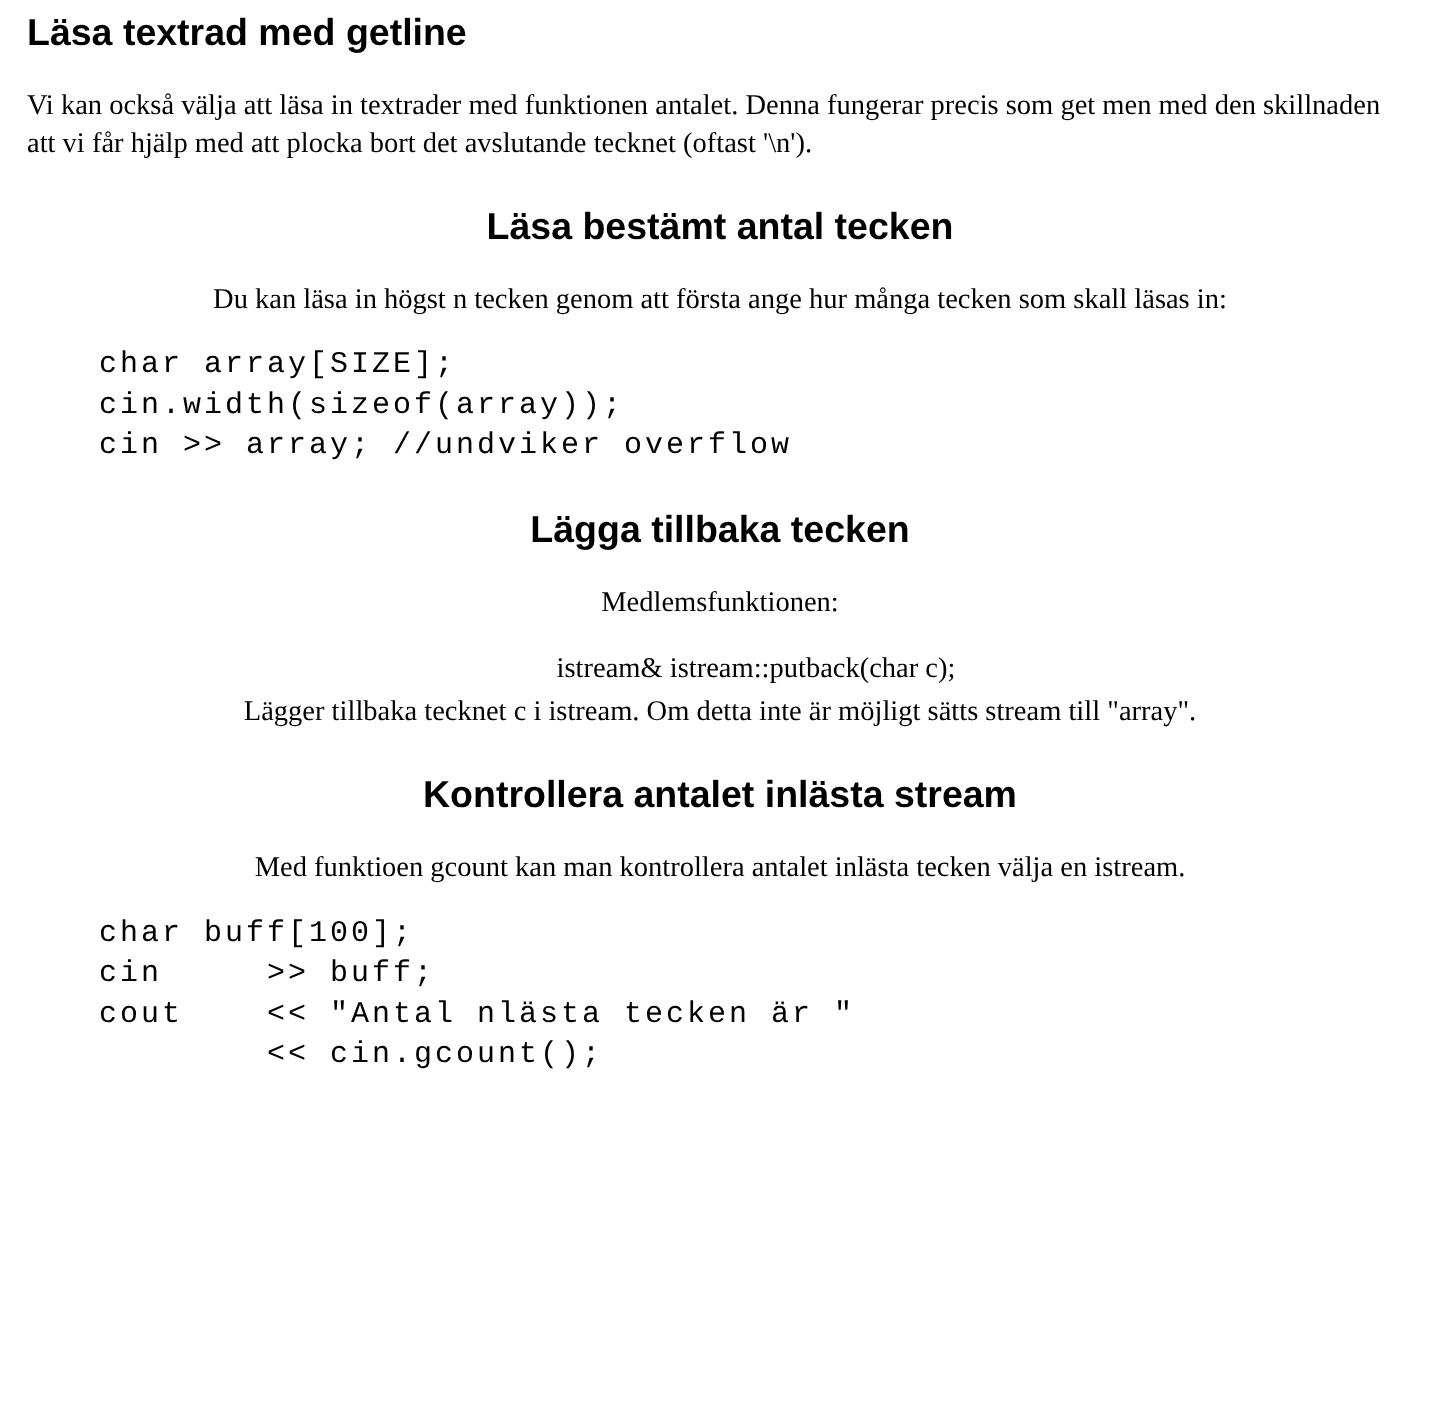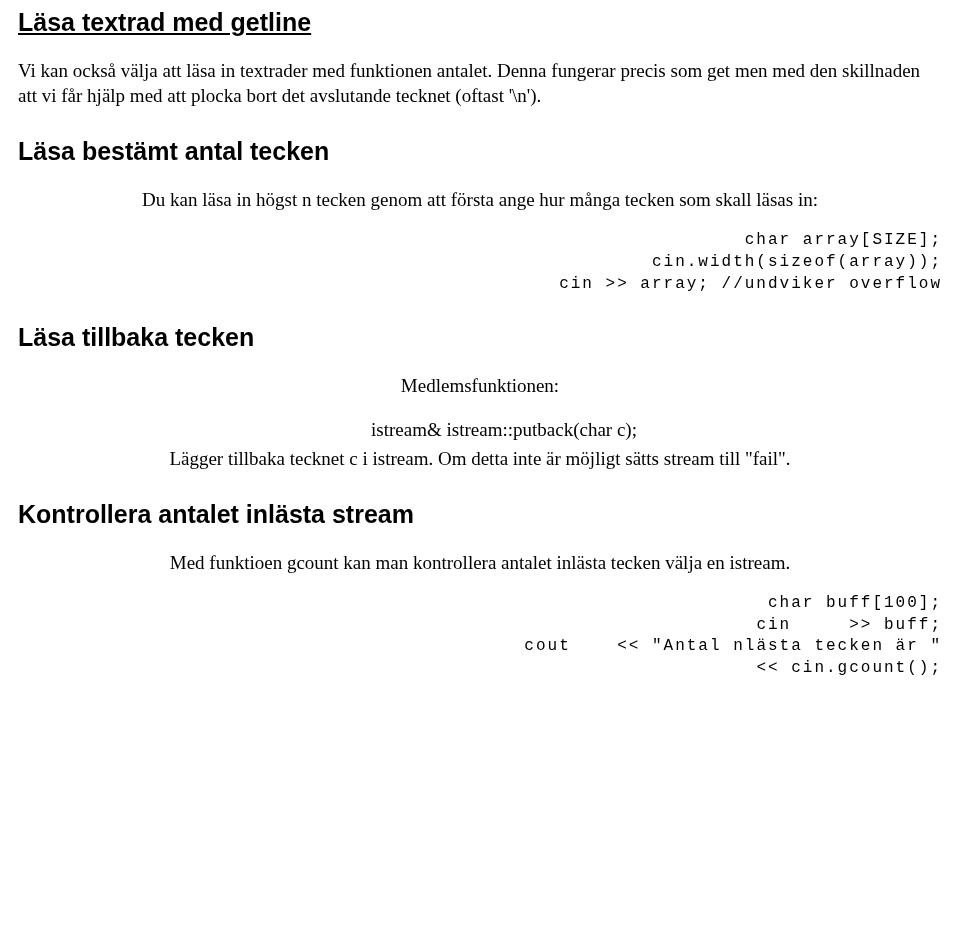--- a/index.html
+++ b/index.html
@@ -14,40 +14,39 @@
     line-height: 1.35;
   }
   h1 {
     font-family: Arial, Helvetica, sans-serif;
     font-weight: 700;
     font-size: 25px;
     margin: 0 0 18px 0;
   }
   h1.first {
     margin-top: 0;
-    text-decoration: underline;
   }
   h1.section {
     margin-top: 26px;
     margin-bottom: 18px;
+    text-align: center;
   }
   p {
     margin: 0 0 8px 0;
   }
   p.intro {
     margin-bottom: 4px;
   }
   pre.code {
     font-family: "Courier New", Courier, monospace;
-    font-size: 16px;
+    font-size: 20px;
     letter-spacing: 2px;
     white-space: pre;
     margin: 18px 0 18px 48px;
     line-height: 1.35;
-    text-align: right;
   }
   .indent {
     margin-left: 48px;
   }
   .para-block {
     margin-top: 4px;
     margin-bottom: 4px;
     text-align: center;
   }
 </style>
@@ -56,23 +55,23 @@
 
 <h1 class="first">Läsa textrad med getline</h1>
 <p class="intro">Vi kan också välja att läsa in textrader med funktionen antalet. Denna fungerar precis som get men med den skillnaden att vi får hjälp med att plocka bort det avslutande tecknet (oftast '\n').</p>
 
 <h1 class="section">Läsa bestämt antal tecken</h1>
 <p class="para-block">Du kan läsa in högst n tecken genom att första ange hur många tecken som skall läsas in:</p>
 <pre class="code">char array[SIZE];
 cin.width(sizeof(array));
 cin &gt;&gt; array; //undviker overflow</pre>
 
-<h1 class="section">Läsa tillbaka tecken</h1>
+<h1 class="section">Lägga tillbaka tecken</h1>
 <p class="para-block">Medlemsfunktionen:</p>
 <p class="indent para-block" style="margin-top:18px;">istream&amp; istream::putback(char c);</p>
-<p class="para-block">Lägger tillbaka tecknet c i istream. Om detta inte är möjligt sätts stream till "fail".</p>
+<p class="para-block">Lägger tillbaka tecknet c i istream. Om detta inte är möjligt sätts stream till "array".</p>
 
 <h1 class="section">Kontrollera antalet inlästa stream</h1>
 <p class="para-block">Med funktioen gcount kan man kontrollera antalet inlästa tecken välja en istream.</p>
 <pre class="code">char buff[100];
 cin     &gt;&gt; buff;
 cout    &lt;&lt; "Antal nlästa tecken är "
         &lt;&lt; cin.gcount();</pre>
 
 </body></html>

